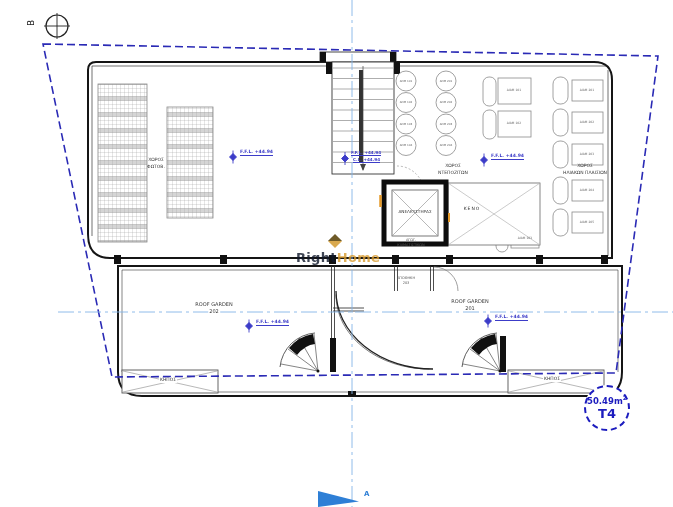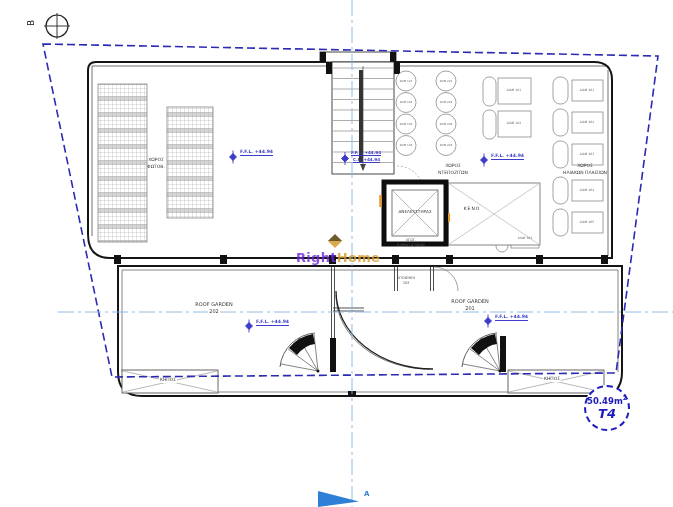--- a/index.html
+++ b/index.html
@@ -11,29 +11,29 @@
   .s28{font-size:2.8px;color:#666;}
   .s3{font-size:3px;color:#666;}
   .s35{font-size:3.5px;color:#555;}
   .s42{font-size:4.2px;}
   .s45{font-size:4.5px;}
   .s5{font-size:5px;}
   .lvl{font-size:4.6px;font-weight:bold;color:#3c3cc8;border-bottom:0.5px solid #3c3cc8;padding-bottom:0.5px;}
   .lvl2{font-size:4.2px;font-weight:bold;color:#3c3cc8;border-bottom:0.5px solid #3c3cc8;}
   .bg{background:#fff;padding:0 1px;}
   .wm{position:absolute;left:296px;top:250px;font-size:13px;font-weight:bold;opacity:0.8;letter-spacing:0.3px;}
-  .wm .g{color:#6d28d9;}
+  .wm .g{color:#0f172a;}
   .wm .o{color:#d79a2e;}
   .wm-dia{position:absolute;left:330px;top:236px;width:10px;height:10px;transform:rotate(45deg);
           background:linear-gradient(135deg,#6e5a28 50%,#d9a94f 50%);}
   .badge{position:absolute;left:584px;top:385px;width:46px;height:46px;border:2px dashed #1c1cbe;
          border-radius:50%;text-align:center;color:#1c1cbe;background:#fff;box-sizing:border-box;}
   .badge .a{display:block;margin-top:7px;font-size:8.5px;font-weight:bold;}
   .badge .a sup{font-size:6px;}
-  .badge .u{display:block;font-size:13px;font-weight:bold;margin-top:0px;font-style:italic;}
+  .badge .u{display:block;font-size:13px;font-weight:bold;margin-top:0px;}
   .alab{position:absolute;left:364px;top:490px;font-size:7px;font-weight:bold;color:#2e7fd6;}
   .blab{position:absolute;left:28px;top:18px;font-size:9px;color:#222;transform:rotate(-90deg);}
 </style>
 </head>
 <body>
 
 <div class="plan">
 
 <svg width="673" height="507" viewBox="0 0 673 507">
   <defs>

